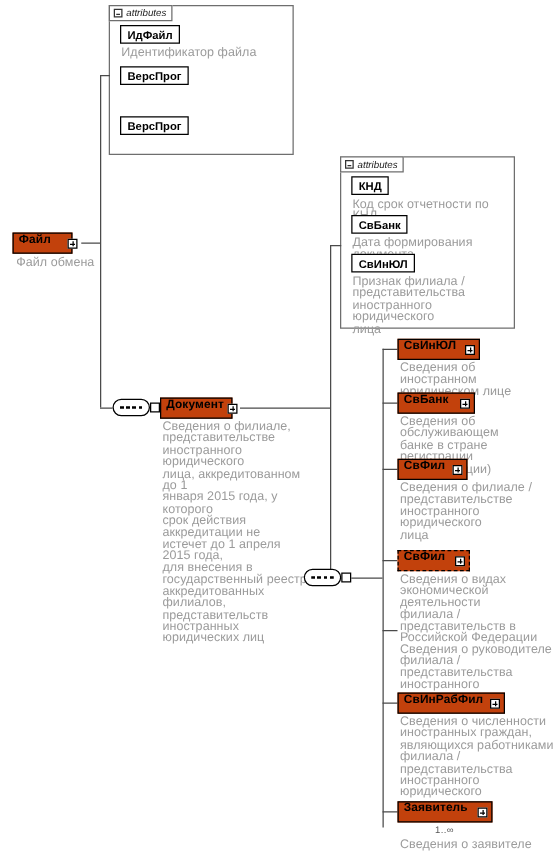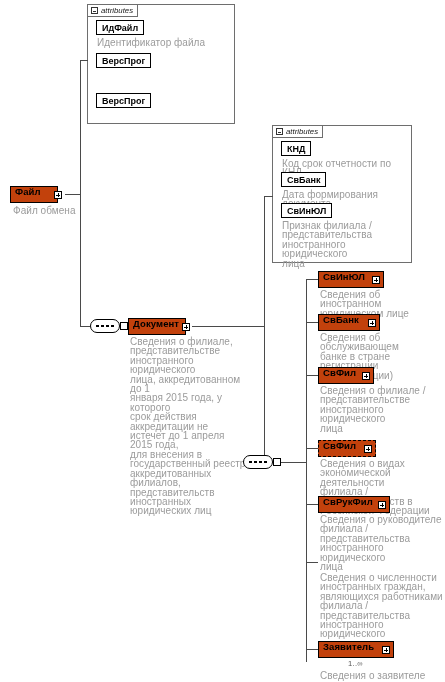--- a/index.html
+++ b/index.html
@@ -326,30 +326,30 @@
   <div class="node optional" style="left:318px; top:440px; width:58px;">
     <span class="label">СвФил</span>
     <span class="expander plus" style="right:3px; top:4px;"></span>
   </div>
   <div class="desc" style="left:320px; top:459px; width:124px;">Сведения о видах
 экономической деятельности
 филиала / представительств в
 Российской Федерации</div>
 
   <div class="line h" style="left:306px; top:504px; width:12px;"></div>
-  <div class="node" style="left:318px; top:496px; width:72px;">
-    <span class="label">СвРукФил</span>
-    <span class="expander plus" style="right:3px; top:4px;"></span>
-  </div>
   <div class="desc" style="left:320px; top:515px; width:124px;">Сведения о руководителе
 филиала / представительства
 иностранного юридического
 лица</div>
 
   <div class="line h" style="left:306px; top:562px; width:12px;"></div>
+  <div class="node" style="left:318px; top:554px; width:86px;">
+    <span class="label">СвИнРабФил</span>
+    <span class="expander plus" style="right:3px; top:4px;"></span>
+  </div>
   <div class="desc" style="left:320px; top:573px; width:124px;">Сведения о численности
 иностранных граждан,
 являющихся работниками
 филиала / представительства
 иностранного юридического
 лица</div>
 
   <div class="line h" style="left:306px; top:649px; width:12px;"></div>
   <div class="node" style="left:318px; top:641px; width:76px;">
     <span class="label">Заявитель</span>

